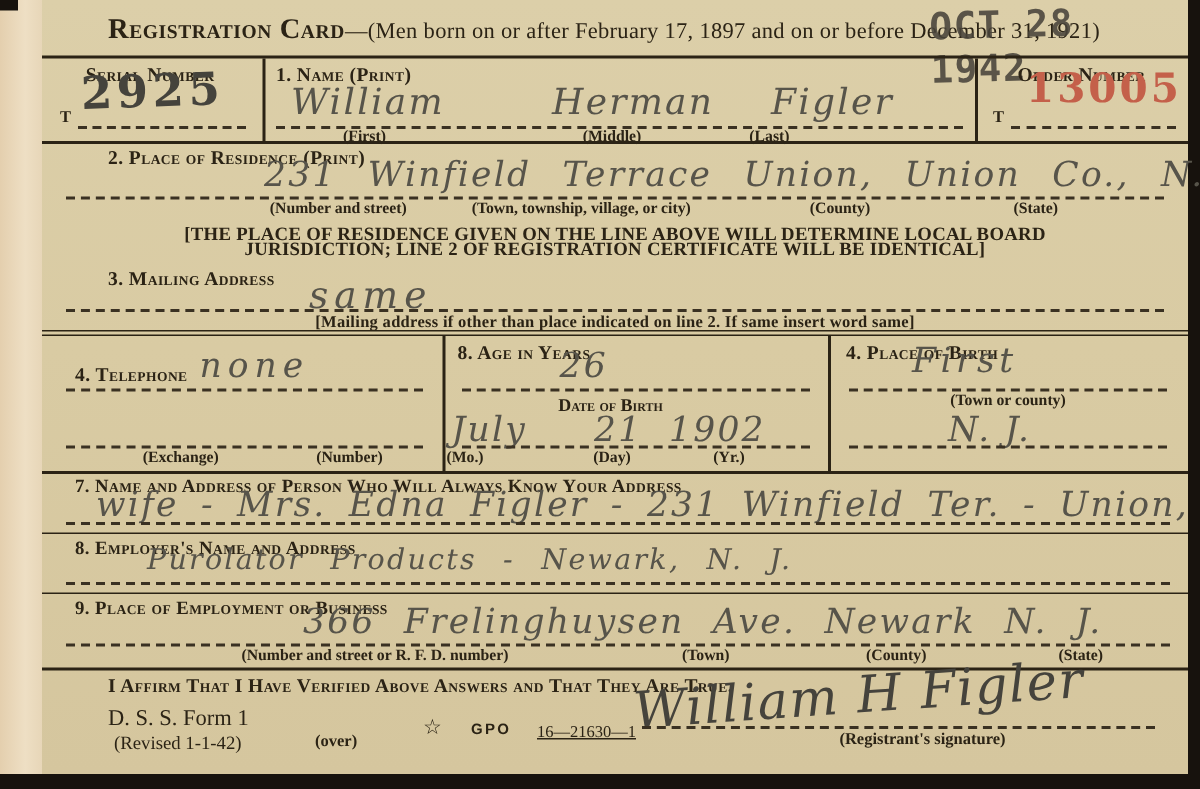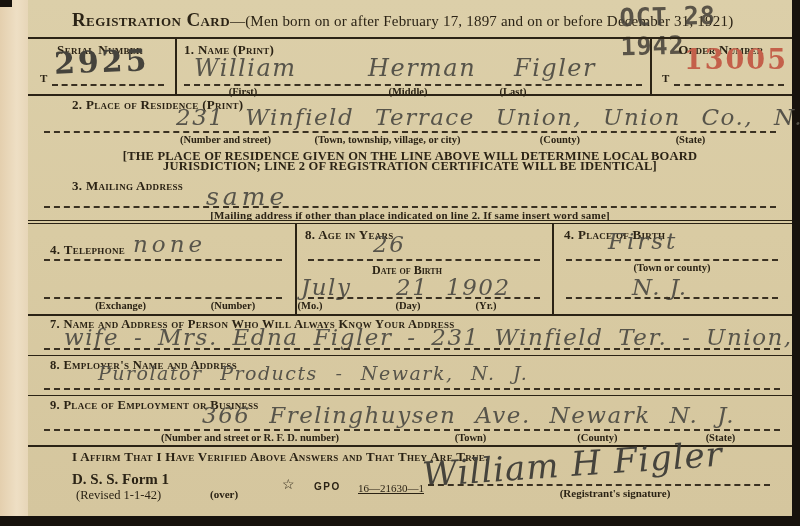--- a/index.html
+++ b/index.html
@@ -139,21 +139,21 @@
     <div class="abs hand" style="left:138px; top:402px; font-size:23px; word-spacing:10px;margin-left:36px;">366  Frelinghuysen Ave.  Newark  N. J.</div>
     <div class="abs dash" style="left:16px; width:736px; top:429px;"></div>
     <div class="abs sub" style="left:92px; width:260px; top:432px;">(Number and street or R. F. D. number)</div>
     <div class="abs sub" style="left:395px; width:95px; top:432px;">(Town)</div>
     <div class="abs sub" style="left:522px; width:95px; top:432px;">(County)</div>
     <div class="abs sub" style="left:645px; width:95px; top:432px;">(State)</div>
     <div class="abs hline" style="top:445px;"></div>
 
     <div class="abs lbl" style="left:44px; top:449px; font-size:13px;font-family:Liberation Serif, serif;">I Affirm That I Have Verified Above Answers and That They Are True.</div>
 
-    <div class="abs" style="left:44px; top:471px; font-weight:bold; font-size:15px;">D. S. S. Form 1</div>
+    <div class="abs" style="left:44px; top:471px; font-weight:normal; font-size:15px;">D. S. S. Form 1</div>
     <div class="abs" style="left:48px; top:488px; font-size:12.5px;">(Revised 1-1-42)</div>
     <div class="abs" style="left:182px; top:488px; font-size:11px; font-weight:bold;">(over)</div>
     <div class="abs" style="left:254px; top:476px; font-size:14px;">☆</div>
     <div class="abs gpo" style="left:286px; top:481px;">GPO</div>
     <div class="abs" style="left:330px; top:482px; font-size:11px;text-decoration:underline;">16—21630—1</div>
     <div class="abs sig" style="left:394px; top:444px;">William H Figler</div>
     <div class="abs dash" style="left:400px; width:342px; top:484px;"></div>
     <div class="abs sub" style="left:462px; width:250px; top:487px; font-size:11px;">(Registrant's signature)</div>
 
   </div>

